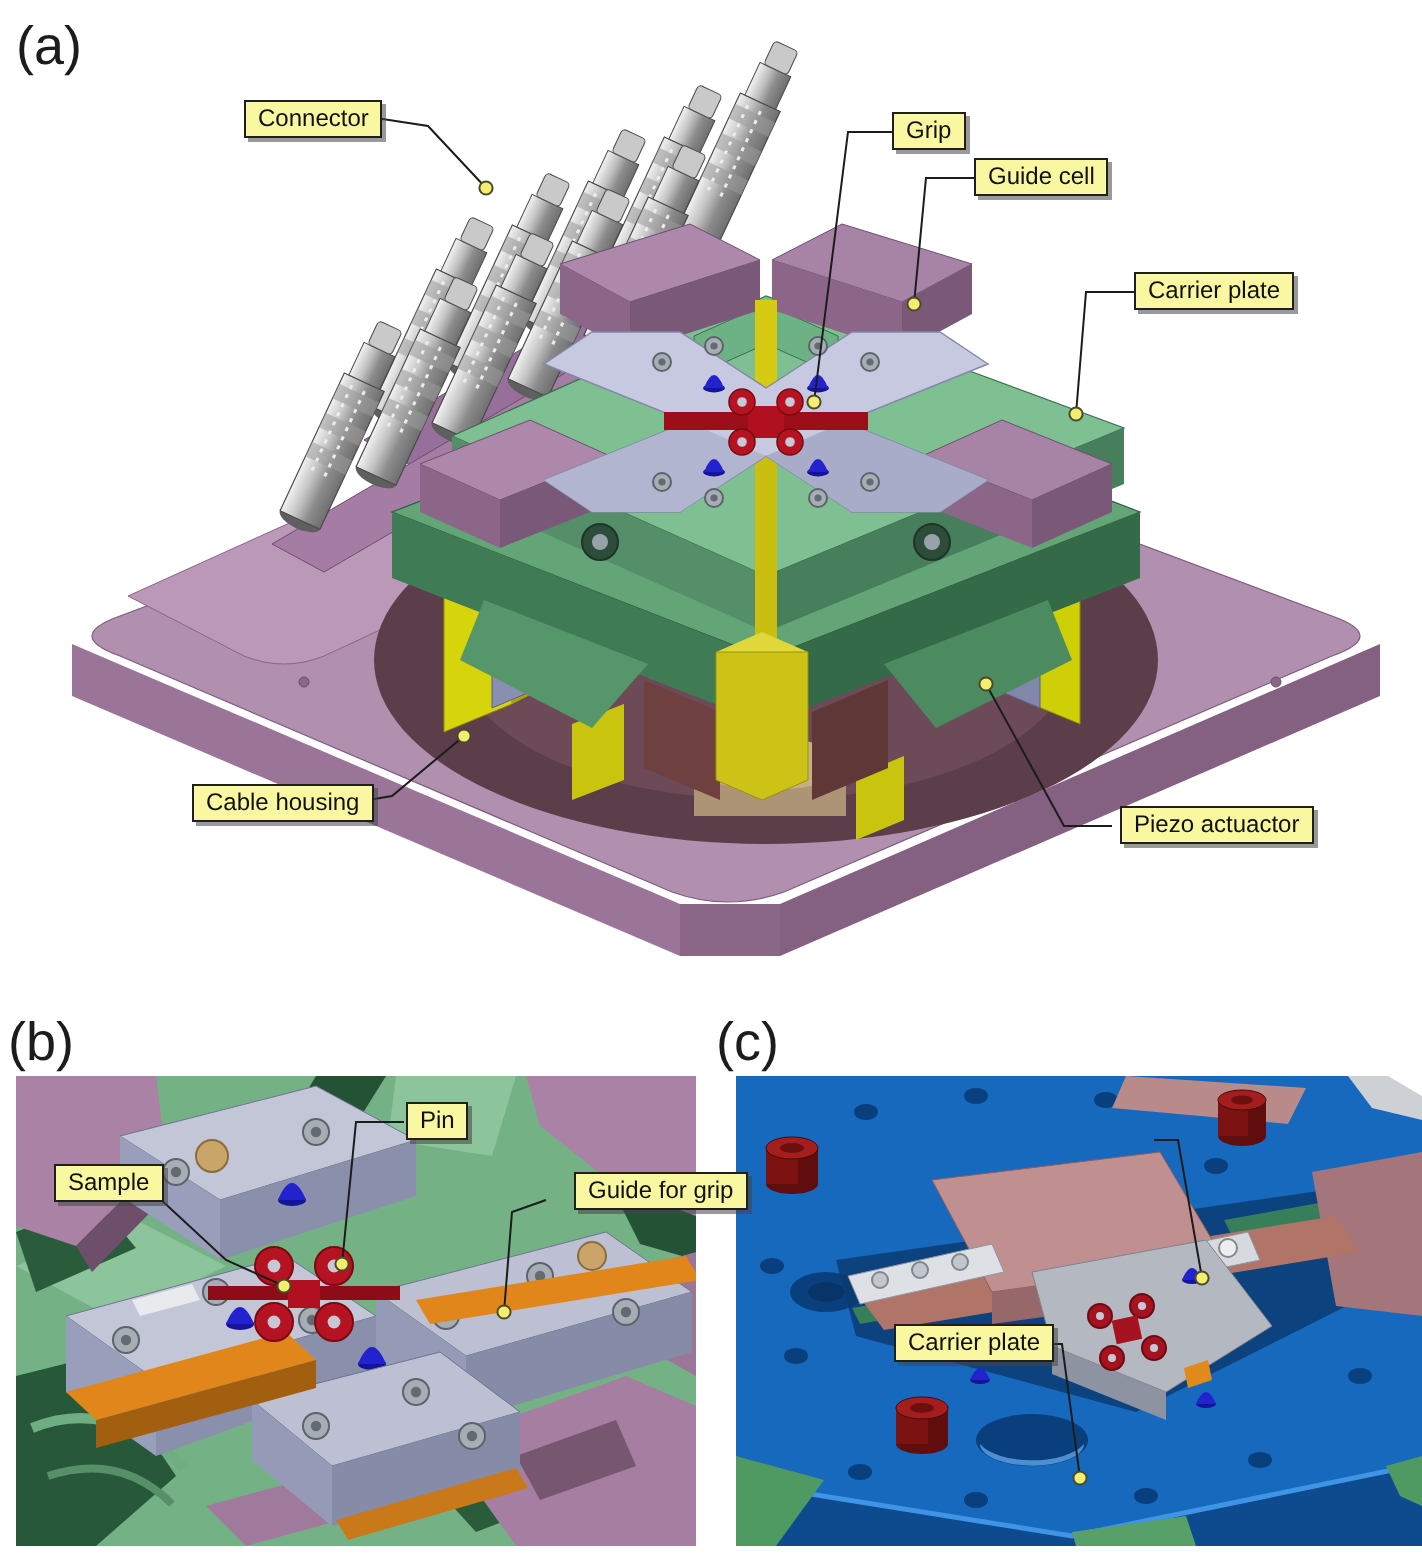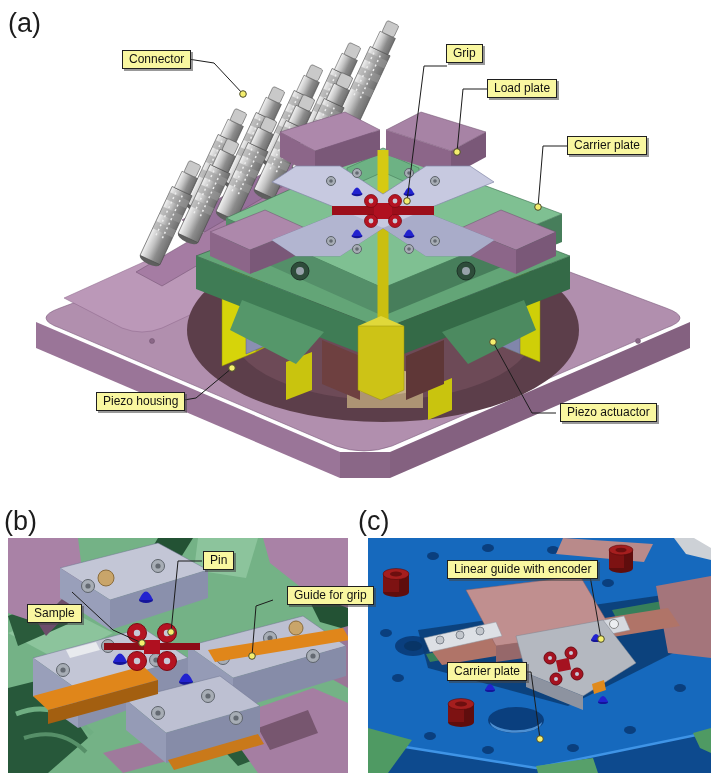--- a/index.html
+++ b/index.html
@@ -505,24 +505,23 @@
       <circle cx="601" cy="639" r="3.3"></circle>
       <circle cx="540" cy="739" r="3.3"></circle>
     </g>
   </svg>
 
   <div class="tag" style="left:8px;top:8px">(a)</div>
   <div class="tag" style="left:4px;top:506px">(b)</div>
   <div class="tag" style="left:358px;top:506px">(c)</div>
 
   <span class="callout" style="left:122px;top:50px">Connector</span>
-  <span class="callout" style="left:446px;top:44px">Grip</span>
-  <span class="callout" style="left:487px;top:79px">Load plate</span>
+  <span class="callout" style="left:446px;top:56px">Grip</span>
+  <span class="callout" style="left:487px;top:79px">Guide cell</span>
   <span class="callout" style="left:567px;top:136px">Carrier plate</span>
-  <span class="callout" style="left:96px;top:392px">Piezo housing</span>
+  <span class="callout" style="left:96px;top:392px">Cable housing</span>
   <span class="callout" style="left:560px;top:403px">Piezo actuactor</span>
   <span class="callout" style="left:203px;top:551px">Pin</span>
-  <span class="callout" style="left:27px;top:604px">Sample</span>
+  <span class="callout" style="left:27px;top:582px">Sample</span>
   <span class="callout" style="left:287px;top:586px">Guide for grip</span>
-  <span class="callout" style="left:447px;top:560px">Linear guide with encoder</span>
   <span class="callout" style="left:447px;top:662px">Carrier plate</span>
 
 </div>
 
 </body></html>

